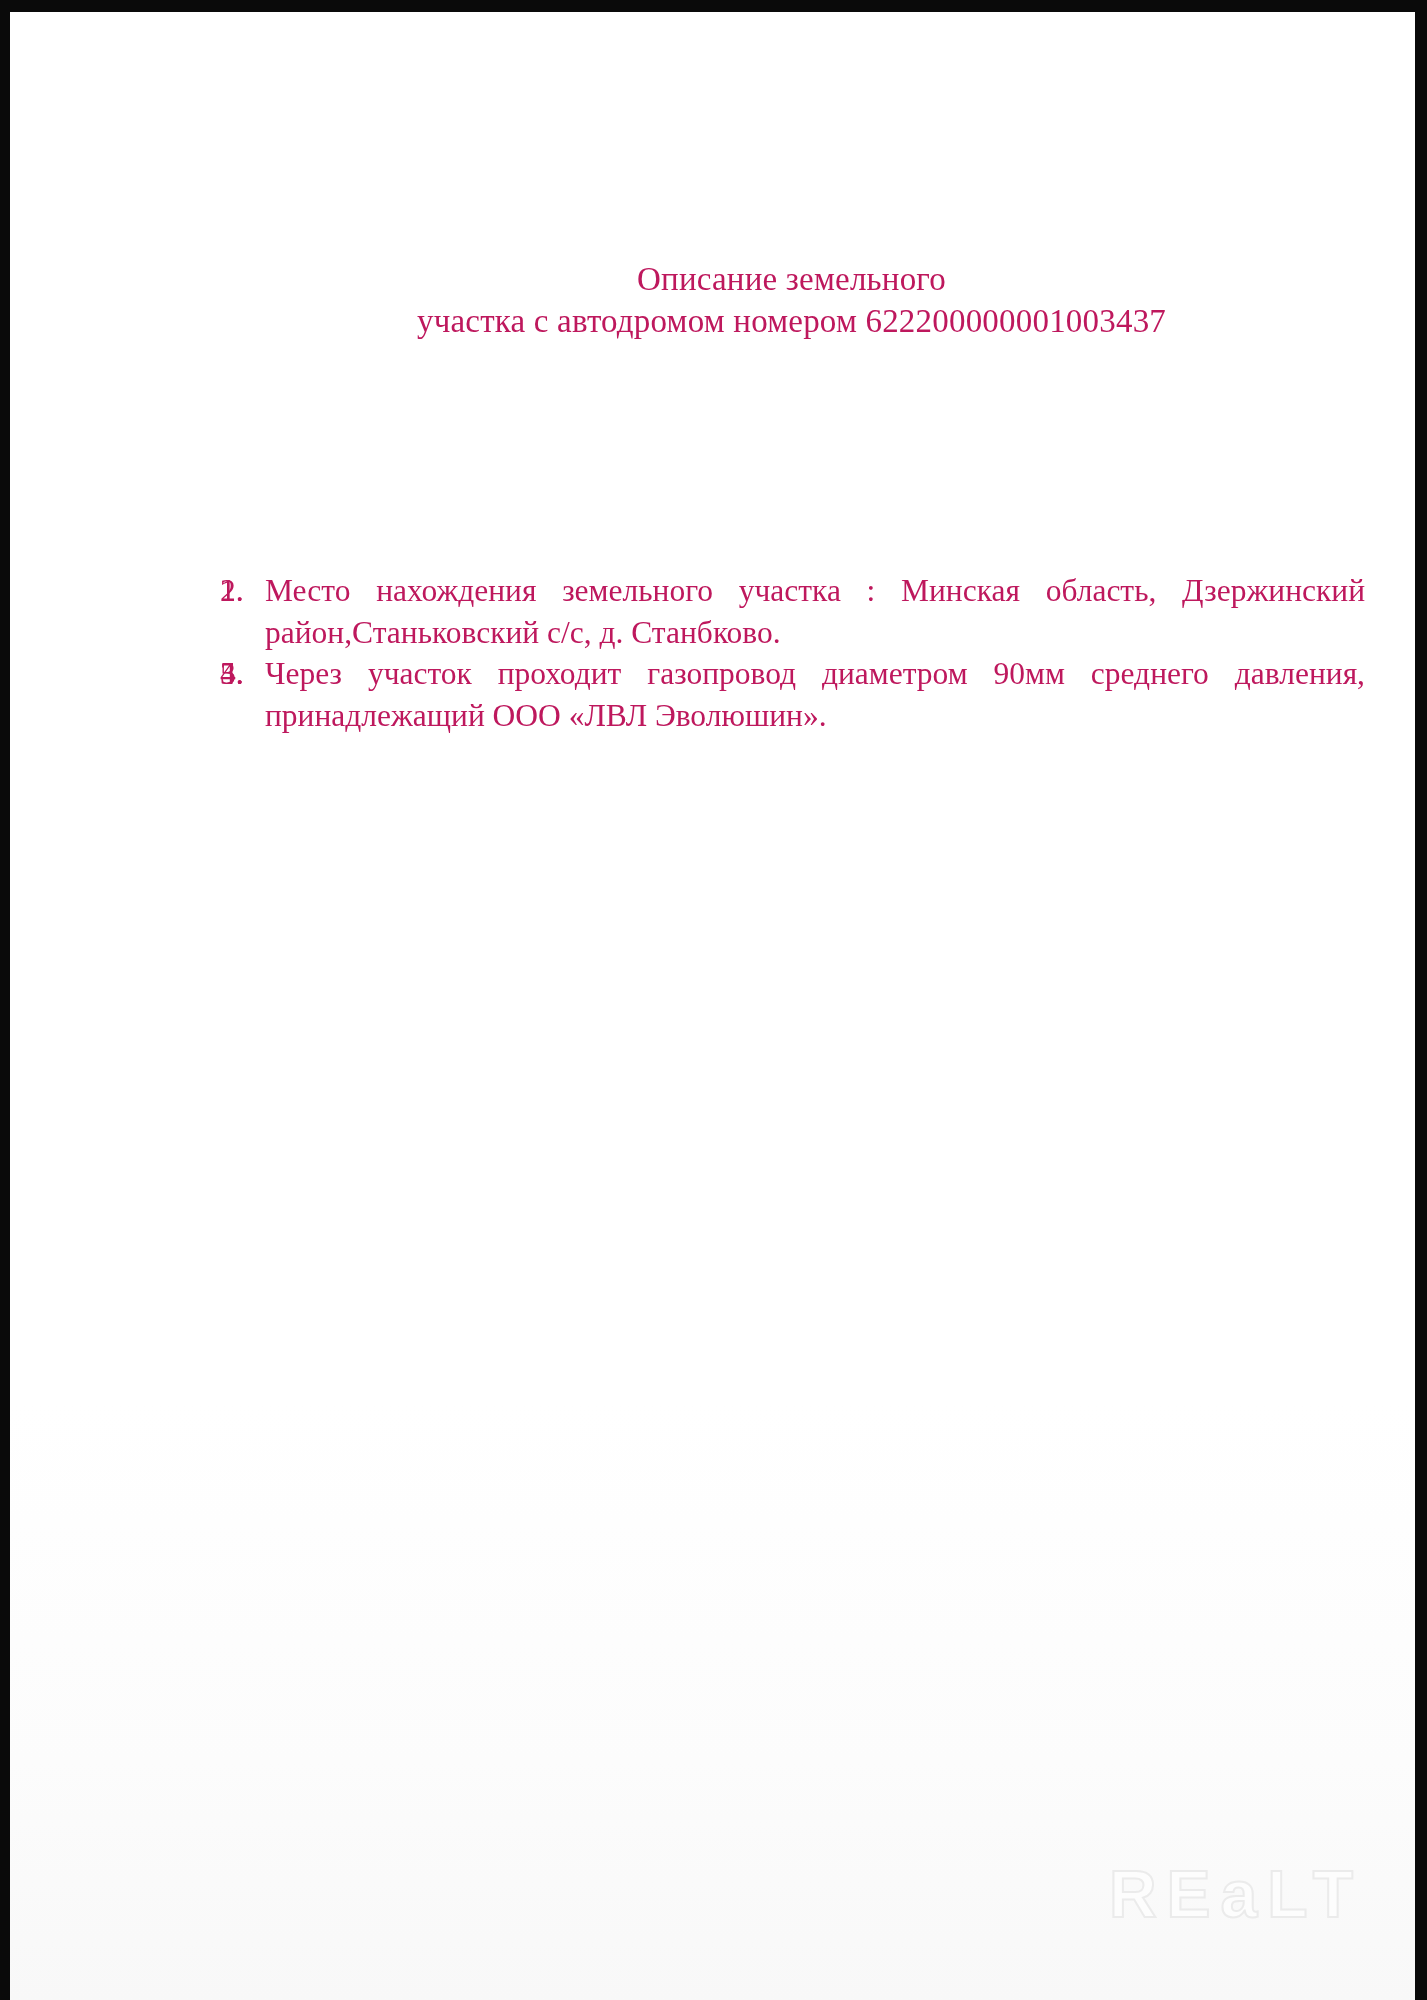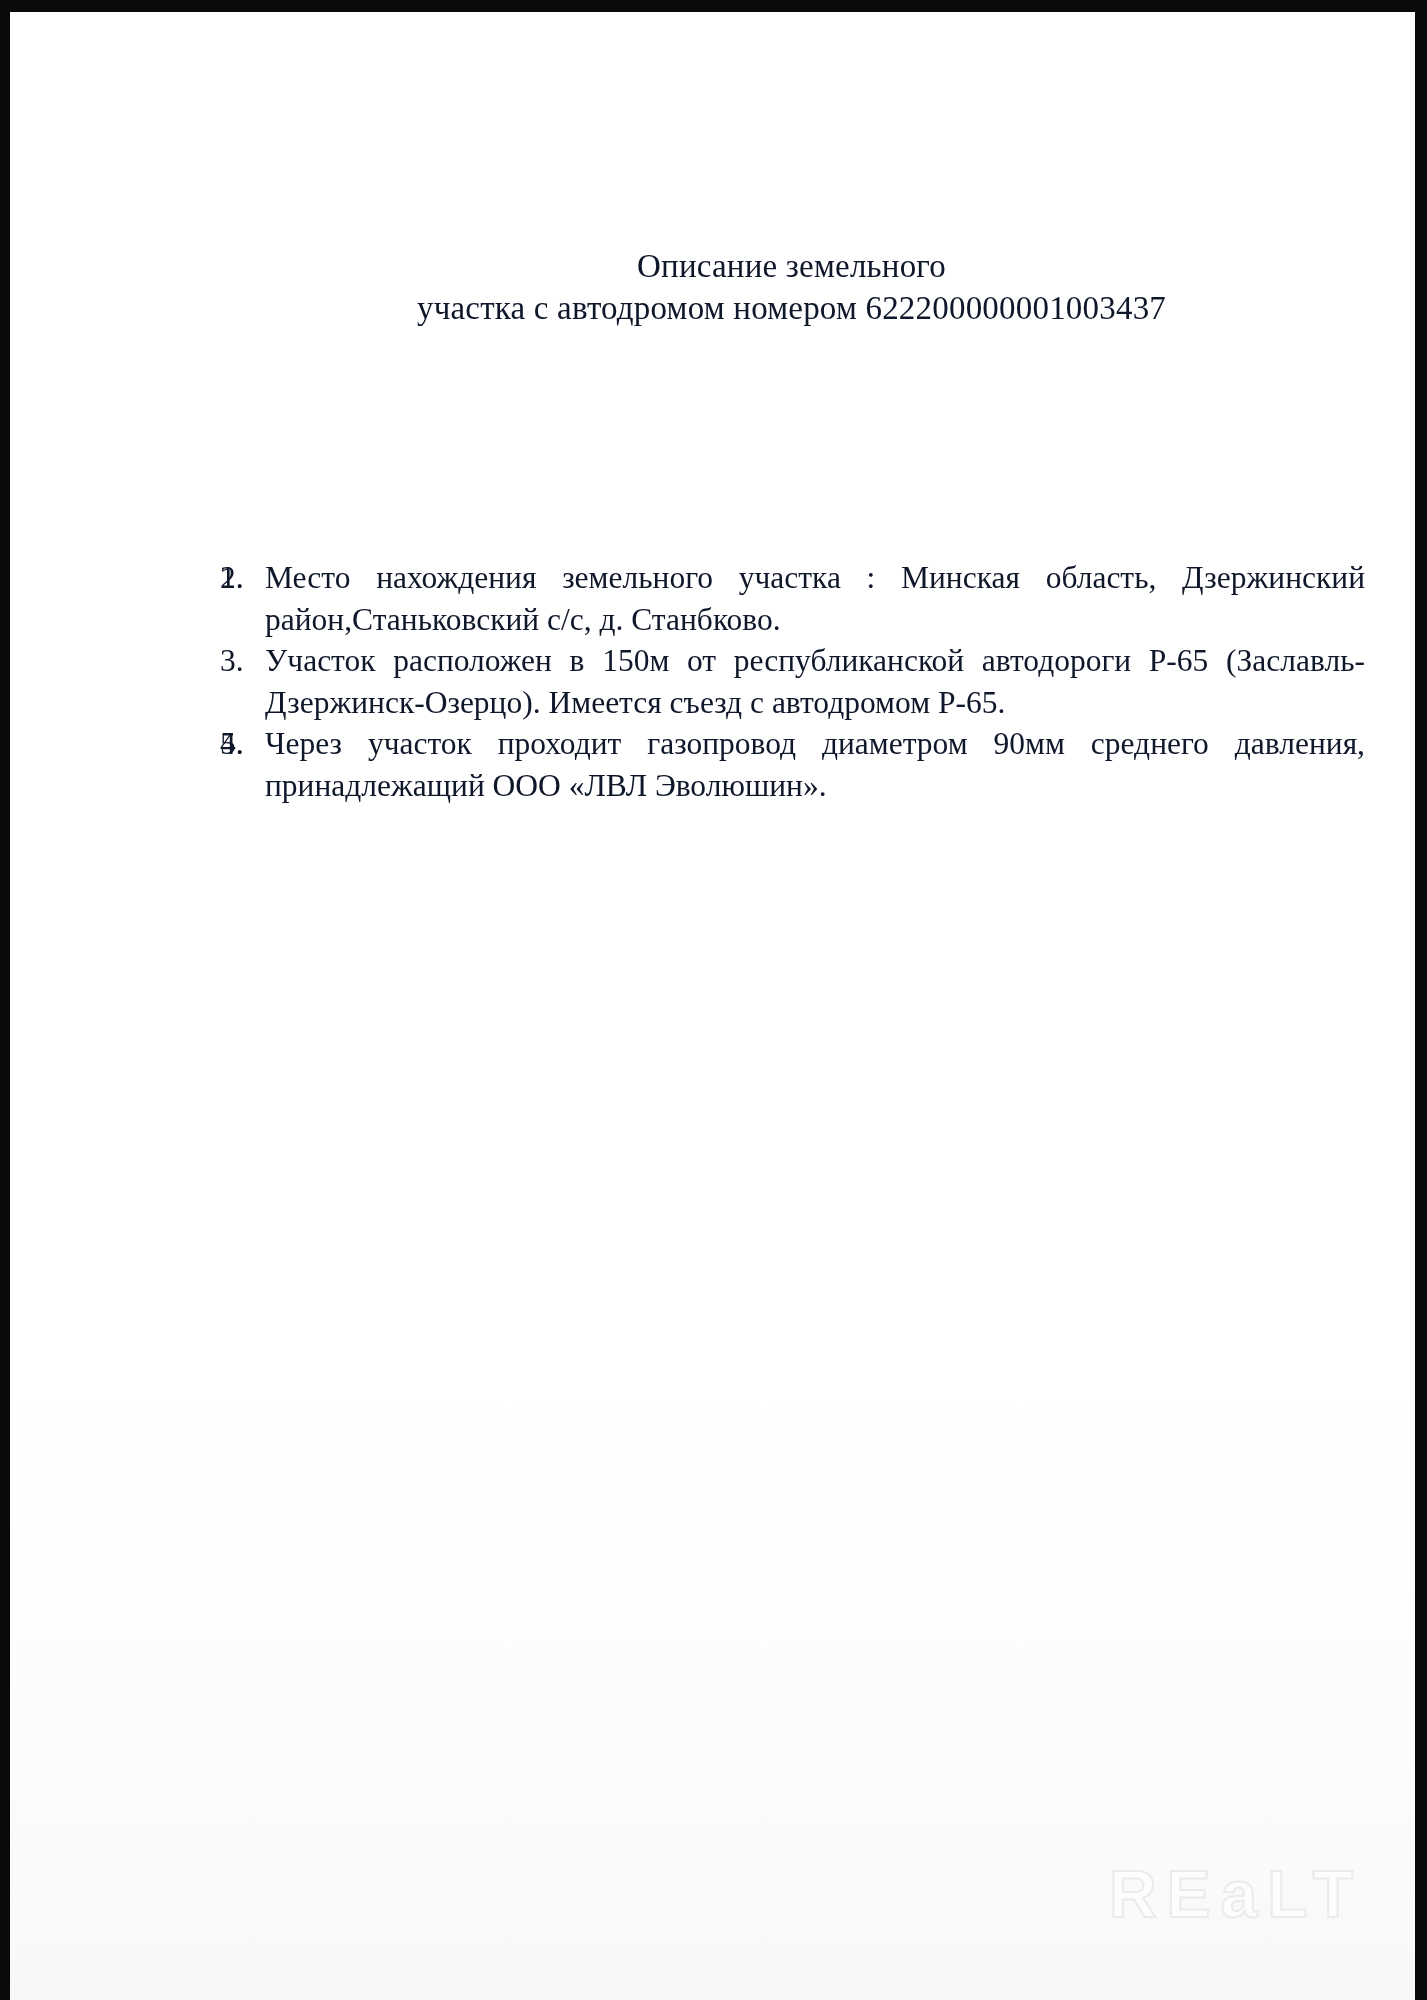--- a/index.html
+++ b/index.html
@@ -12,22 +12,22 @@
   }
   .scan-bar-top   { position: absolute; top: 0; left: 0; width: 1427px; height: 12px; background: #0a0a0a; z-index: 3; }
   .scan-bar-left  { position: absolute; top: 0; left: 0; width: 10px; height: 2000px; background: #0a0a0a; z-index: 3; }
   .scan-bar-right { position: absolute; top: 0; right: 0; width: 12px; height: 2000px; background: #0a0a0a; z-index: 3; }
   .sheet {
     position: absolute; left: 10px; top: 12px; right: 12px; bottom: 0;
     background: linear-gradient(180deg, #ffffff 0%, #ffffff 70%, #fcfcfc 88%, #f8f8f8 100%);
     z-index: 1;
   }
   .content {
-    position: absolute; left: 218px; right: 62px; top: 245px;
-    color: #0f172a;
+    position: absolute; left: 218px; right: 62px; top: 258px;
+    color: #be185d;
     z-index: 2;
   }
   .doc-title {
     text-align: center;
     font-size: 33px;
     line-height: 42px;
     letter-spacing: 0.2px;
   }
   .doc-list {
     margin-top: 228px;
@@ -71,21 +71,20 @@
   <div class="doc-list">
     <div class="item">
       <span class="item-num">1.</span>
     </div>
     <div class="item">
       <span class="item-num">2.</span>
       <span>Место нахождения земельного участка : Минская область, Дзержинский район,Станьковский с/с, д. Станбково.</span>
     </div>
     <div class="item">
       <span class="item-num">3.</span>
-      <span>Участок расположен в 150м от республиканской автодороги Р-65 (Заславль-Дзержинск-Озерцо). Имеется съезд с автодромом Р-65.</span>
     </div>
     <div class="item">
       <span class="item-num">4.</span>
     </div>
     <div class="item">
       <span class="item-num">5.</span>
       <span>Через участок проходит газопровод диаметром 90мм среднего давления, принадлежащий ООО «ЛВЛ Эволюшин».</span>
     </div>
   </div>
 </div>

